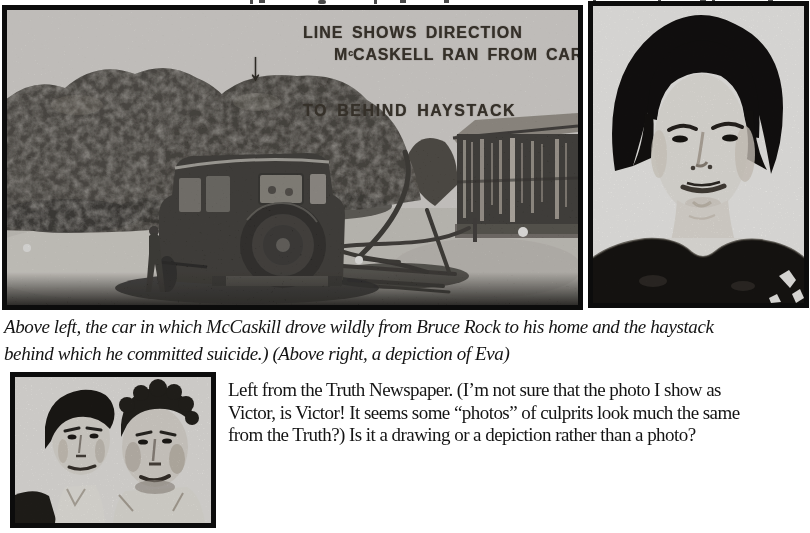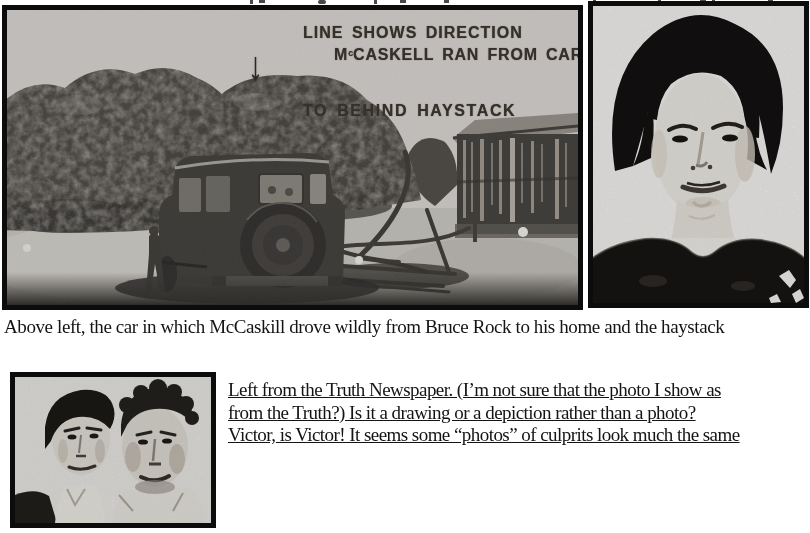--- a/index.html
+++ b/index.html
@@ -48,26 +48,26 @@
     position: absolute; left: 241px; top: 34px;
     font-size: 30px; font-weight: bold; color: #2c2924;
     transform: scaleY(1.35); transform-origin: top center;
     text-shadow: 0 0 1px rgba(50,46,40,.9);
   }
 
   
   .caption-main {
     position: absolute; left: 4px; top: 313px; width: 804px;
     font-size: 19px; line-height: 27px;
-    letter-spacing: -0.4px; white-space: nowrap;
+    letter-spacing: -0.4px; white-space: nowrap; font-style: italic;
   }
   .caption-truth {
     position: absolute; left: 228px; top: 379px; width: 580px;
     font-size: 19px; line-height: 22.5px;
-    letter-spacing: -0.55px; white-space: nowrap; text-decoration: underline;
+    letter-spacing: -0.55px; white-space: nowrap;
   }
 </style>
 </head>
 <body>
 
 <div class="page">
 
   <div>
     <span class="remnant" style="left:250px;width:3px;height:4px"></span>
     <span class="remnant" style="left:259px;width:6px;height:3px"></span>
@@ -254,20 +254,21 @@
         <polygon points="186,270 196,264 203,274 197,282" fill="#f3f2ef"></polygon>
         <polygon points="199,288 207,283 211,292 203,297" fill="#f3f2ef"></polygon>
         <polygon points="176,292 184,288 188,296 178,297" fill="#f3f2ef"></polygon>
       </g>
       <rect x="0" y="0" width="211" height="297" filter="url(#e-grain)" opacity=".12"></rect>
     </svg>
   </figure>
 
   <div class="caption-main">
     <div>Above left, the car in which McCaskill drove wildly from Bruce Rock to his home and the haystack</div>
+    <div>behind which he committed suicide.) (Above right, a depiction of Eva)</div>
   </div>
 
   <figure class="frame men-photo">
     <svg viewBox="0 0 196 146" width="196" height="146">
       <defs>
         <filter id="t-grain" x="0%" y="0%" width="100%" height="100%">
           <feTurbulence type="fractalNoise" baseFrequency="0.8" numOctaves="2" seed="9" stitchTiles="stitch"></feTurbulence>
           <feColorMatrix type="matrix" values="0 0 0 0 0  0 0 0 0 0  0 0 0 0 0  0.85 0.85 0.85 0 0"></feColorMatrix>
         </filter>
       </defs>
@@ -312,17 +313,17 @@
         <ellipse cx="118" cy="80" rx="8" ry="15" fill="#c4bcb1" opacity=".8"></ellipse>
         <ellipse cx="162" cy="82" rx="8" ry="15" fill="#c0b8ad" opacity=".8"></ellipse>
         <ellipse cx="140" cy="110" rx="20" ry="7" fill="#9b938a" opacity=".6"></ellipse>
       </g>
       <rect x="0" y="0" width="196" height="146" filter="url(#t-grain)" opacity=".14"></rect>
     </svg>
   </figure>
 
   <div class="caption-truth">
     <div>Left from the Truth Newspaper. (I’m not sure that the photo I show as</div>
+    <div>Victor, is Victor! It seems some “photos” of culprits look much the same</div>
     <div>from the Truth?) Is it a drawing or a depiction rather than a photo?</div>
-    <div>Victor, is Victor! It seems some “photos” of culprits look much the same</div>
   </div>
 
 </div>
 
 </body></html>

